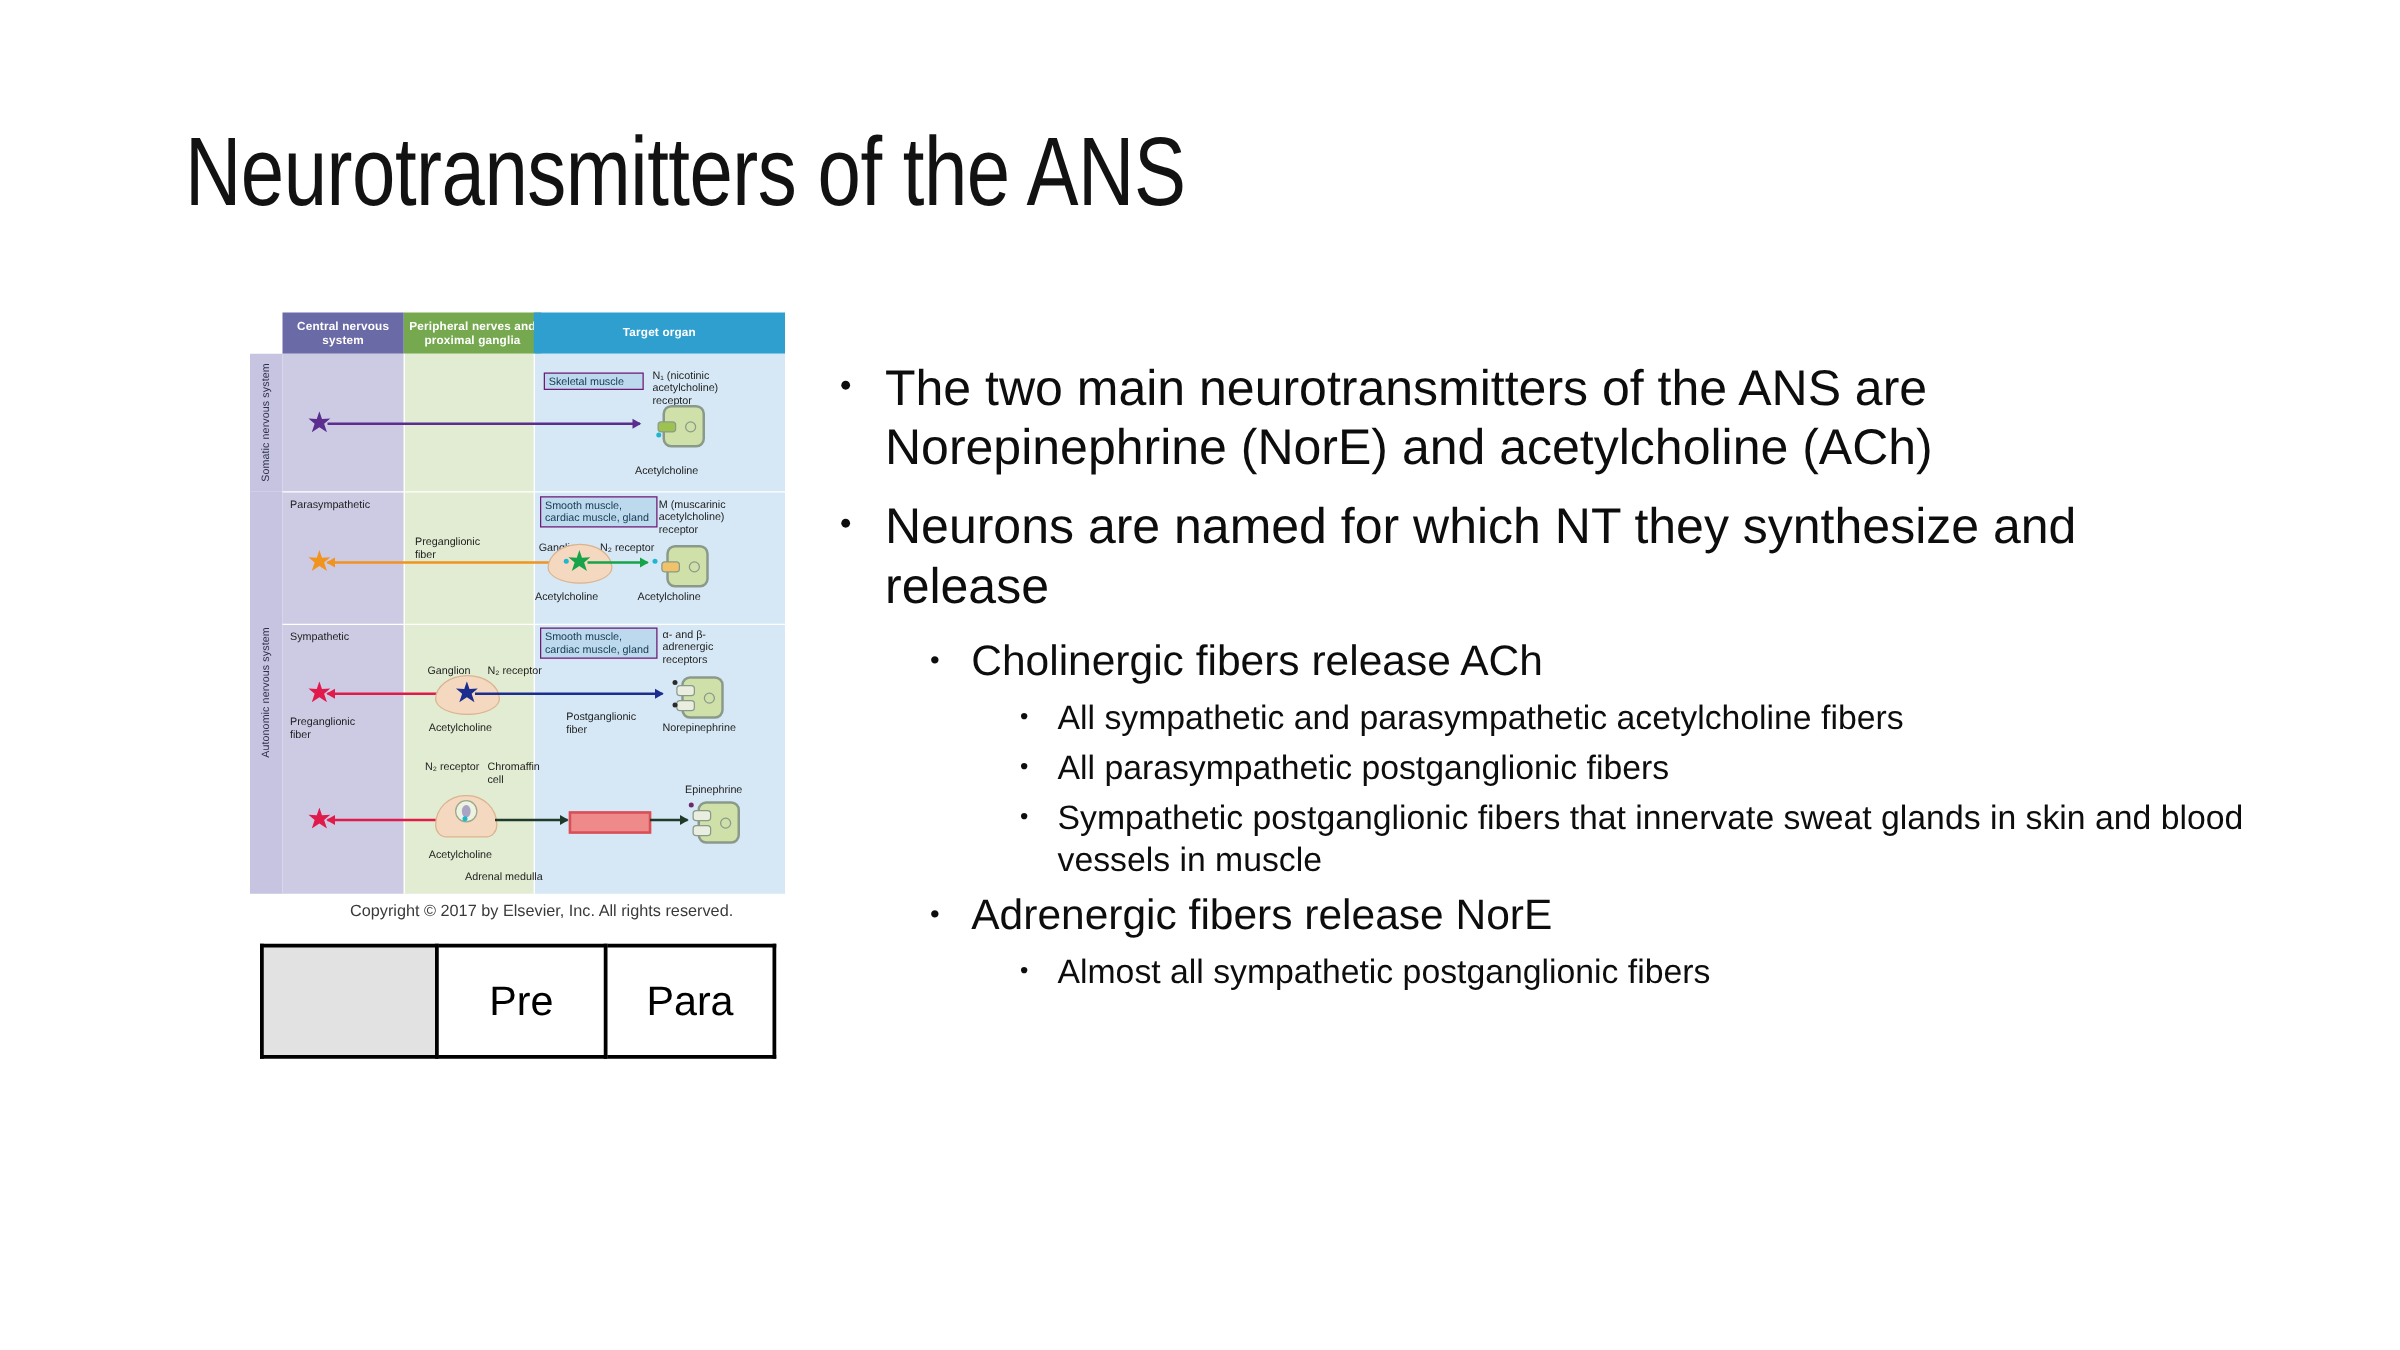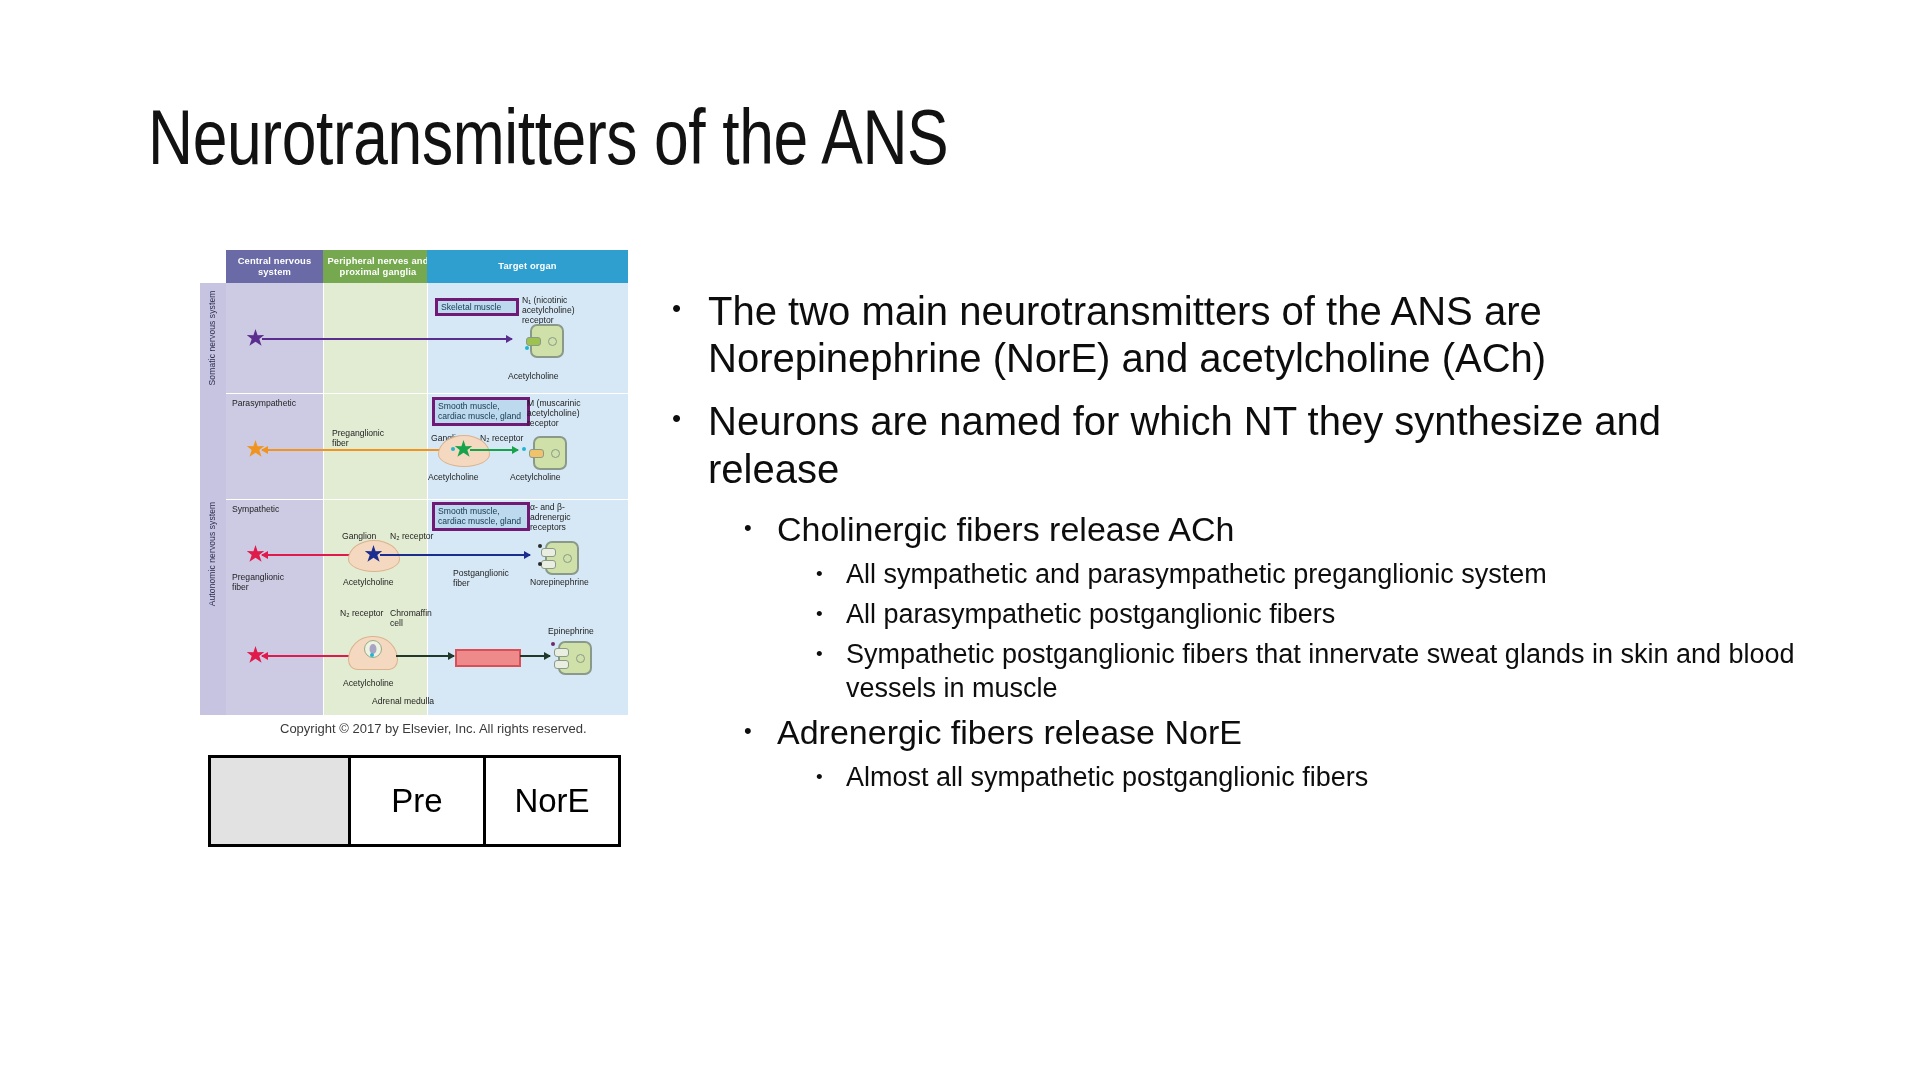--- a/index.html
+++ b/index.html
@@ -105,21 +105,21 @@
     color: #1d1d1d;
     line-height: 1.18;
     white-space: nowrap;
   }
   .fig-txt.wrap { white-space: normal; }
   .boxlbl {
     position: absolute;
     font-size: 8.6px;
     line-height: 1.2;
     background: #bcd9ee;
-    border: 3px solid #701a75;
+    border: 1px solid #701a75;
     color: #15384f;
     padding: 1px 3px;
   }
   .arrow { position: absolute; height: 2px; }
   .arrow::after {
     content: "";
     position: absolute;
     right: -1px; top: -3px;
     border-left: 7px solid currentColor;
     border-top: 4px solid transparent;
@@ -385,42 +385,42 @@
   <table id="nt-table">
     <colgroup>
         <col class="c0">
         <col class="c1">
         <col class="c2">
       </colgroup>
     <tbody>
       <tr>
         <td class="corner"></td>
         <td>Pre</td>
-        <td>NorE</td>
+        <td>Para</td>
       </tr>
     </tbody>
   </table>
 </div>
 
 <div id="body-content">
   <div class="bullet lvl1">
     <span class="marker">•</span>
     <span class="btext">The two main neurotransmitters of the ANS are Norepinephrine (NorE) and acetylcholine (ACh)</span>
   </div>
   <div class="bullet lvl1">
     <span class="marker">•</span>
     <span class="btext">Neurons are named for which NT they synthesize and release</span>
   </div>
   <div class="bullet lvl2">
     <span class="marker">•</span>
     <span class="btext">Cholinergic fibers release ACh</span>
   </div>
   <div class="bullet lvl3">
     <span class="marker">•</span>
-    <span class="btext">All sympathetic and parasympathetic preganglionic system</span>
+    <span class="btext">All sympathetic and parasympathetic acetylcholine fibers</span>
   </div>
   <div class="bullet lvl3">
     <span class="marker">•</span>
     <span class="btext">All parasympathetic postganglionic fibers</span>
   </div>
   <div class="bullet lvl3">
     <span class="marker">•</span>
     <span class="btext">Sympathetic postganglionic fibers that innervate sweat glands in skin and blood vessels in muscle</span>
   </div>
   <div class="bullet lvl2">

